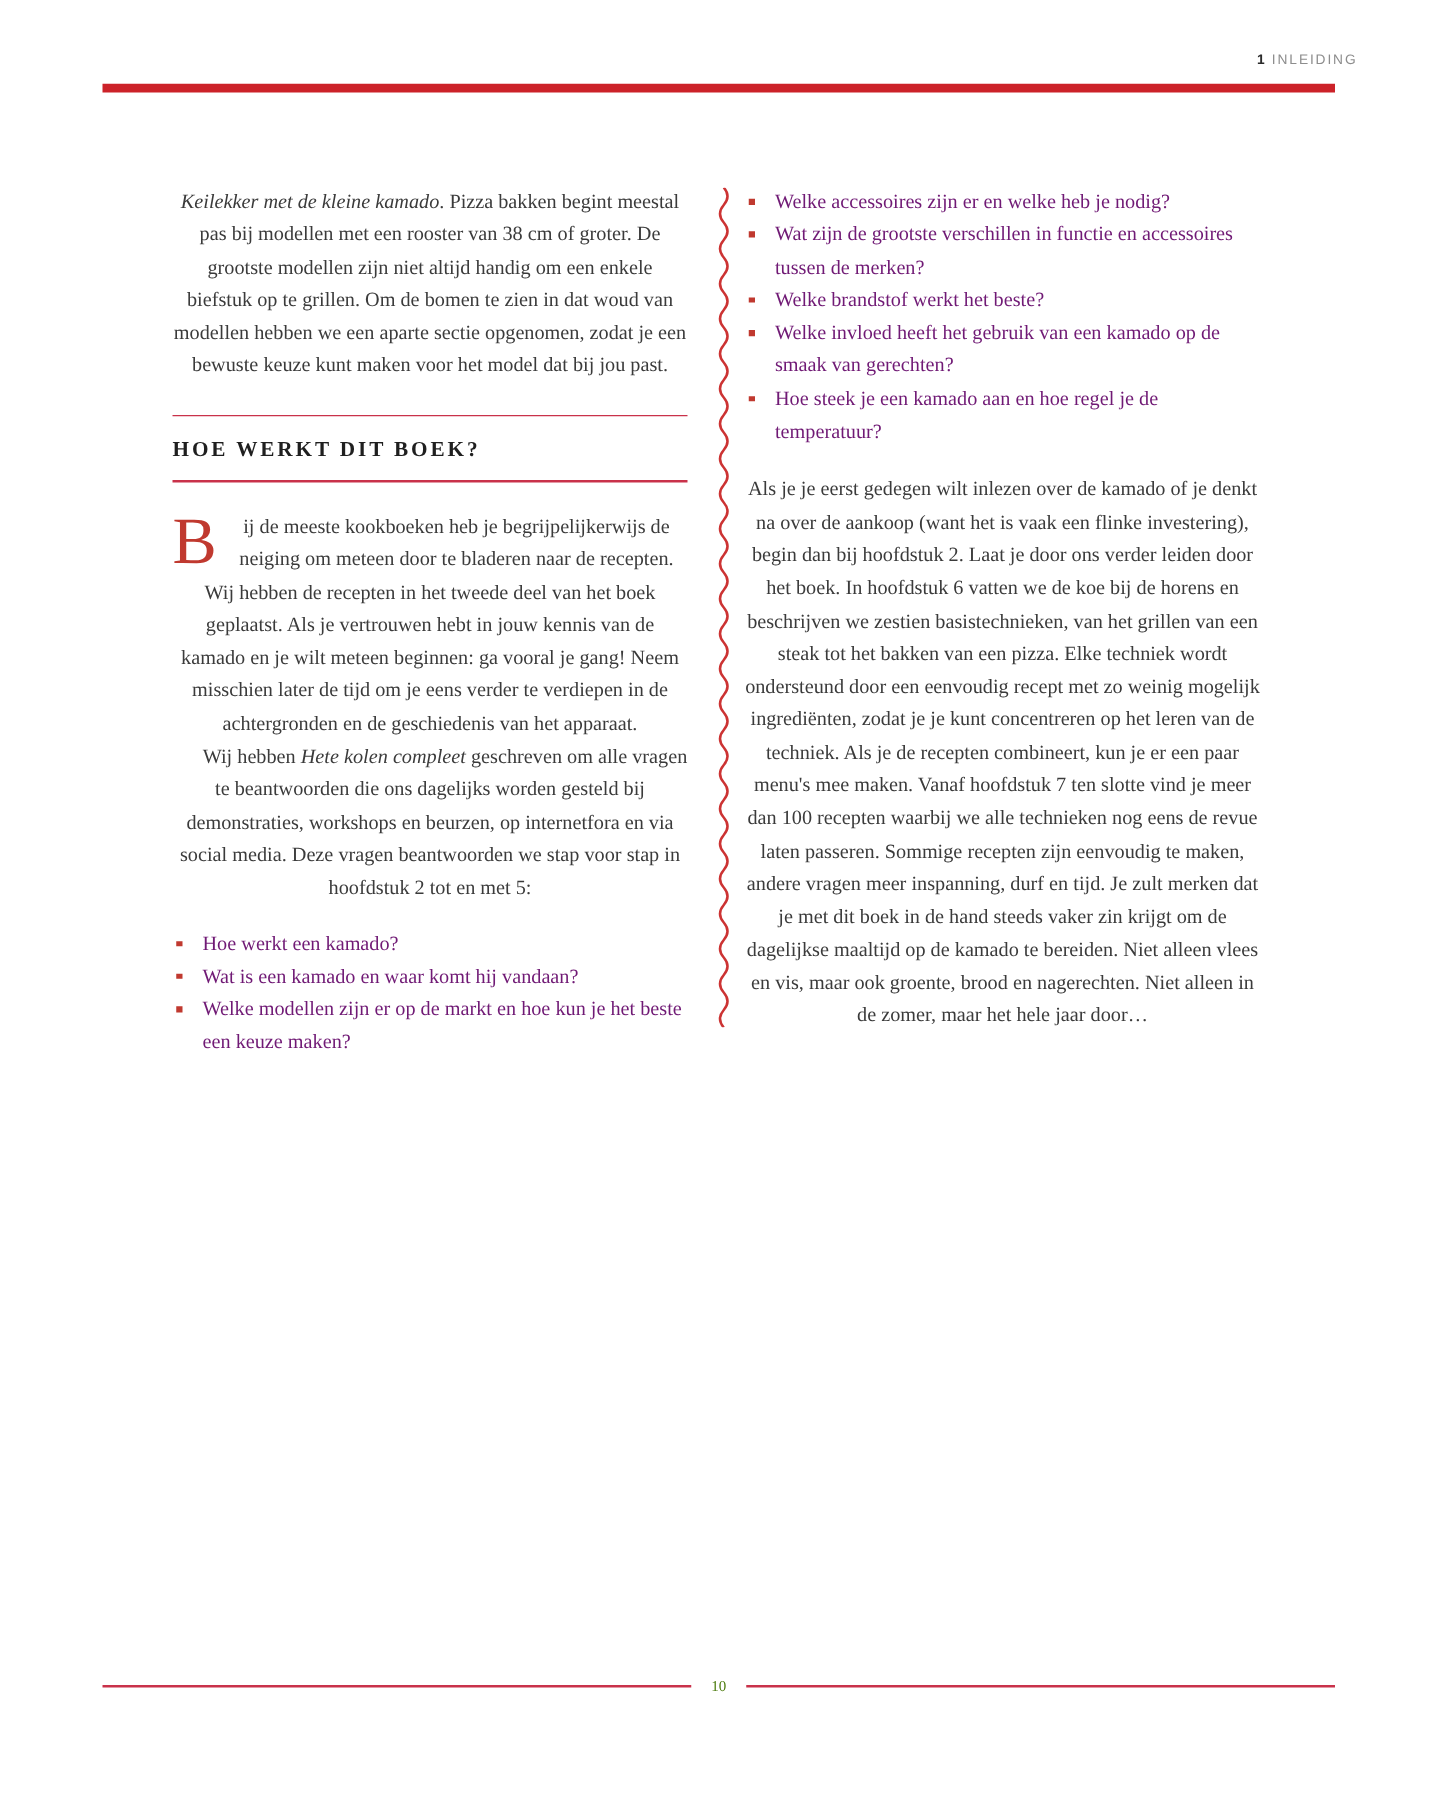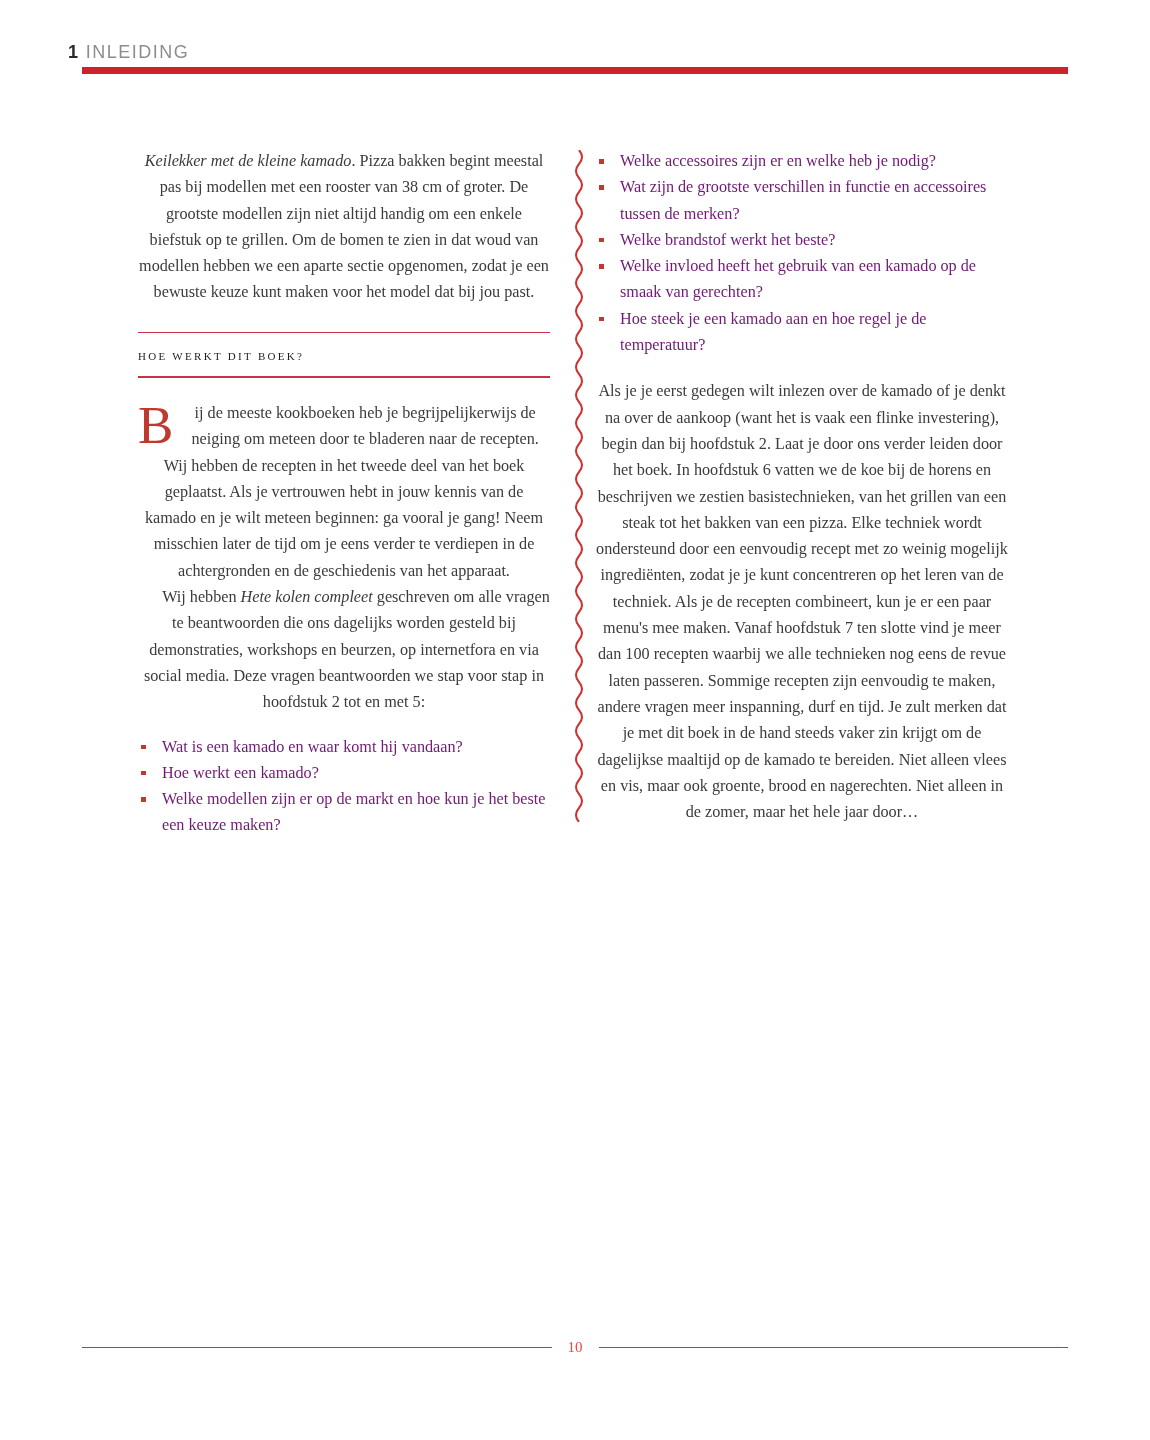--- a/index.html
+++ b/index.html
@@ -18,25 +18,25 @@
 
   .page {
     position: absolute;
     inset: 0;
   }
 
   
   .running-header {
     position: absolute;
     top: 42px;
-    left: 68px;
+    left: 100px;
     width: 986px;
-    text-align: left;
+    text-align: right;
     font-family: "Liberation Sans", "DejaVu Sans", sans-serif;
-    font-size: 18px;
+    font-size: 11px;
     letter-spacing: 1.5px;
     color: #8d8d8d;
     white-space: nowrap;
   }
   .running-header .chap-num {
     font-weight: bold;
     color: #2b2b2b;
     letter-spacing: 1.2px;
   }
   .header-rule {
@@ -84,22 +84,22 @@
   .section-head {
     margin-top: 26px;
     position: relative;
   }
   .rule-thin {
     height: 1.6px;
     background: #c9324a;
     width: 100%;
   }
   .section-head-title {
-    font-size: 11px;
-    font-weight: normal;
+    font-size: 17px;
+    font-weight: bold;
     letter-spacing: 2.3px;
     color: #1f1f1f;
     padding: 17px 0 14px 0;
     white-space: nowrap;
   }
 
   
   .dropcap-para {
     margin-top: 22px;
   }
@@ -164,22 +164,22 @@
     justify-content: center;
   }
   .footer-rule {
     flex: 1 1 auto;
     height: 1.6px;
     background: #c9324a;
   }
   .footer-page {
     flex: 0 0 auto;
     padding: 0 16px;
-    font-size: 15px;
-    color: #ef4444;
+    font-size: 12px;
+    color: #4d7c0f;
     line-height: 1;
   }
 </style>
 </head>
 <body>
 
 <div class="page">
 
   <div class="running-header">
     <span class="chap-num">1</span>
@@ -215,22 +215,22 @@
         <div class="rule-thin"></div>
         <div class="section-head-title">HOE WERKT DIT BOEK?</div>
         <div class="rule-thin"></div>
       </div>
 
       <p class="body-text dropcap-para"><span class="dropcap">B</span><span>ij de meeste kookboeken heb je begrijpelijkerwijs de neiging om meteen door te bladeren naar de recepten. Wij hebben de recepten in het tweede deel van het boek geplaatst. Als je vertrouwen hebt in jouw kennis van de kamado en je wilt meteen beginnen: ga vooral je gang! Neem misschien later de tijd om je eens verder te verdiepen in de achtergronden en de geschiedenis van het apparaat.</span></p>
 
       <p class="body-text indent"><span>Wij hebben </span><em>Hete kolen compleet</em><span> geschreven om alle vragen te beantwoorden die ons dagelijks worden gesteld bij demonstraties, workshops en beurzen, op internetfora en via social media. Deze vragen beantwoorden we stap voor stap in hoofdstuk 2 tot en met 5:</span></p>
 
       <ul class="bullets">
+        <li>Hoe werkt een kamado?</li>
         <li>Wat is een kamado en waar komt hij vandaan?</li>
-        <li>Hoe werkt een kamado?</li>
         <li>Welke modellen zijn er op de markt en hoe kun je het beste een keuze maken?</li>
       </ul>
 
     </div>
 
     <div class="col col-right">
 
       <ul class="bullets tight">
         <li>Welke accessoires zijn er en welke heb je nodig?</li>
         <li>Wat zijn de grootste verschillen in functie en accessoires tussen de merken?</li>

